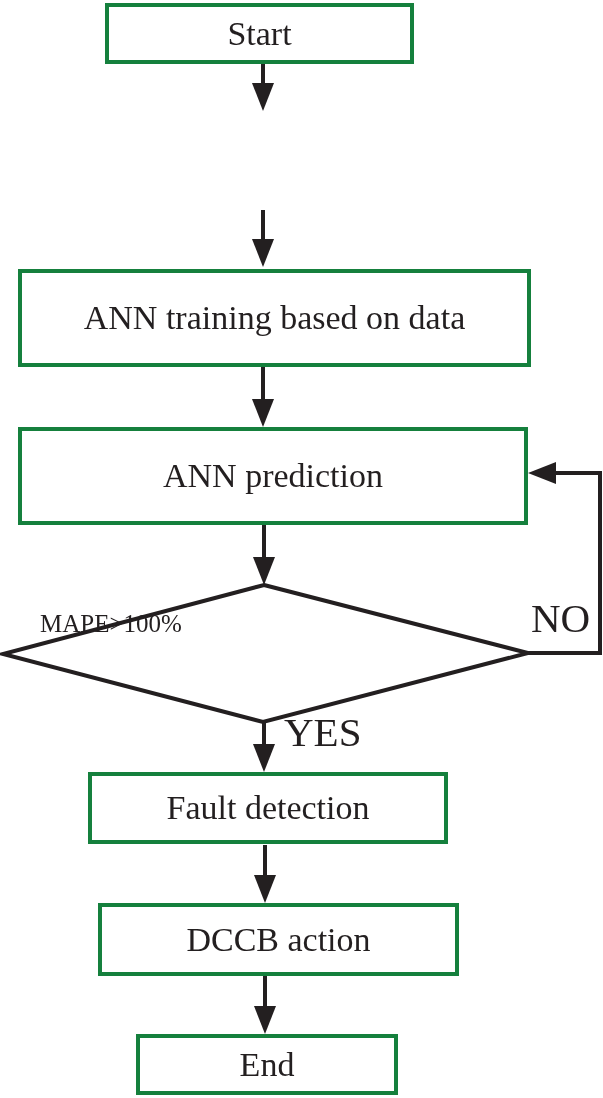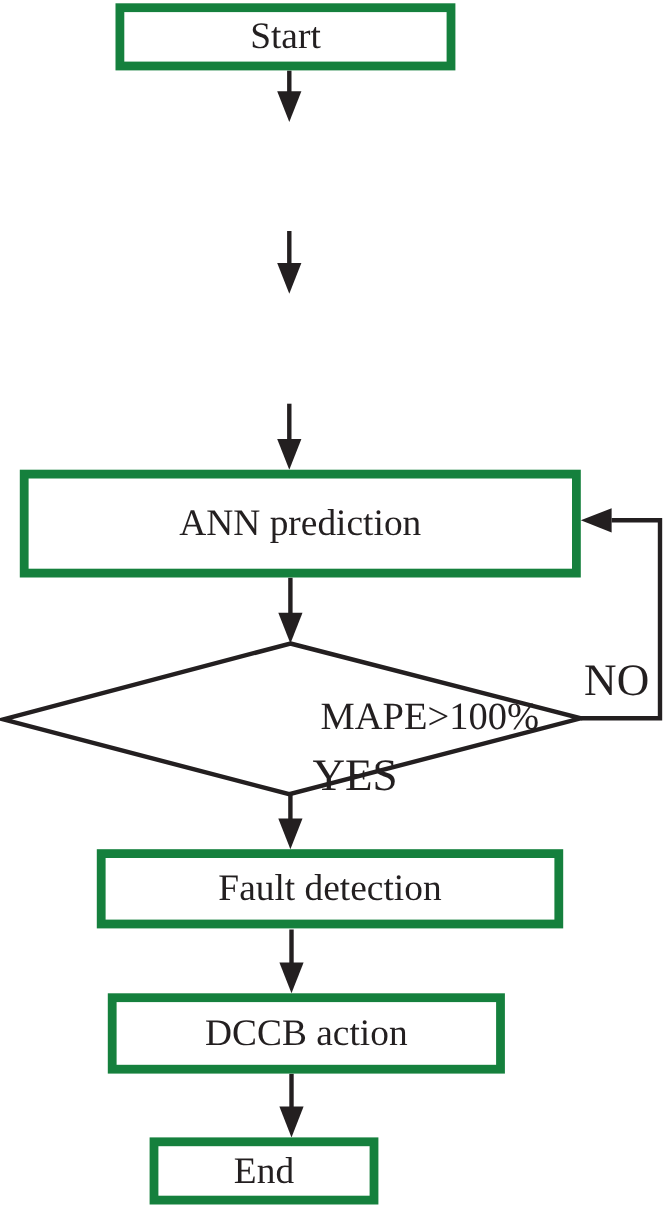--- a/index.html
+++ b/index.html
@@ -20,52 +20,52 @@
     position: absolute;
     left: 0;
     top: 0;
     width: 603px;
     height: 1098px;
   }
   .node {
     position: absolute;
     box-sizing: border-box;
     background: #ffffff;
-    border: 8px solid #15803d;
+    border: 4px solid #15803d;
     display: flex;
     align-items: center;
     justify-content: center;
     font-size: 34px;
     line-height: 1.1;
     white-space: nowrap;
   }
   .node-start    { left: 105px; top: 3px;    width: 309px; height: 61px; }
   .node-collect  { left: 71px;  top: 111px;  width: 388px; height: 99px; }
   .node-train    { left: 18px;  top: 269px;  width: 513px; height: 98px; }
   .node-predict  { left: 18px;  top: 427px;  width: 510px; height: 98px; }
-  .node-fault    { left: 88px;  top: 772px;  width: 424px; height: 72px; }
+  .node-fault    { left: 88px;  top: 772px;  width: 360px; height: 72px; }
   .node-dccb     { left: 98px;  top: 903px;  width: 361px; height: 73px; }
-  .node-end      { left: 136px; top: 1034px; width: 208px; height: 61px; }
+  .node-end      { left: 136px; top: 1034px; width: 262px; height: 61px; }
   .diamond-label {
     position: absolute;
     left: 40px;
-    top: 632px;
+    top: 604px;
     width: 450px;
-    text-align: right;
-    font-size: 35px;
+    text-align: left;
+    font-size: 25px;
     line-height: 40px;
     white-space: nowrap;
   }
   .edge-label {
     position: absolute;
     font-size: 41px;
     line-height: 1;
     white-space: nowrap;
   }
-  .edge-label-yes { left: 284px; top: 684px; }
+  .edge-label-yes { left: 284px; top: 712px; }
   .edge-label-no  { left: 531px; top: 598px; }
 </style>
 </head>
 <body>
 
 <div class="canvas">
 
   <svg class="connectors" viewBox="0 0 603 1098" xmlns="http://www.w3.org/2000/svg">
 
     <polygon points="264,585 528,653 263,722 3,654" fill="#ffffff" stroke="#231f20" stroke-width="4" stroke-linejoin="miter"></polygon>
@@ -109,20 +109,23 @@
       <line x1="265" y1="976" x2="265" y2="1008" stroke="#231f20" stroke-width="4"></line>
       <polygon points="254,1006 276,1006 265,1034" fill="#231f20"></polygon>
     </g>
   </svg>
 
   <div class="node node-start">
     <span>Start</span>
   </div>
 
 
+  <div class="node node-train">
+    <span>ANN training based on data</span>
+  </div>
 
   <div class="node node-predict">
     <span>ANN prediction</span>
   </div>
 
   <div class="diamond-label">MAPE&gt;100%</div>
 
   <div class="edge-label edge-label-yes">YES</div>
 
   <div class="edge-label edge-label-no">NO</div>

